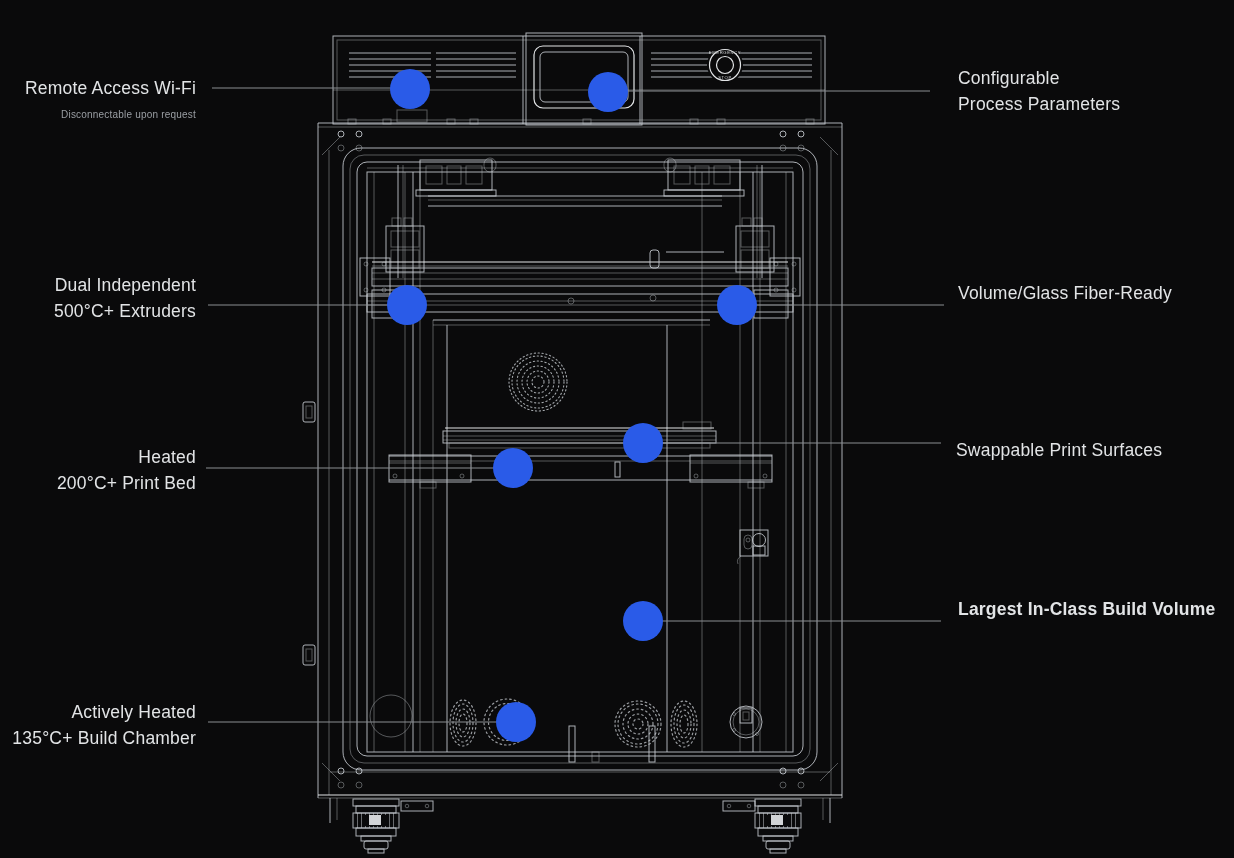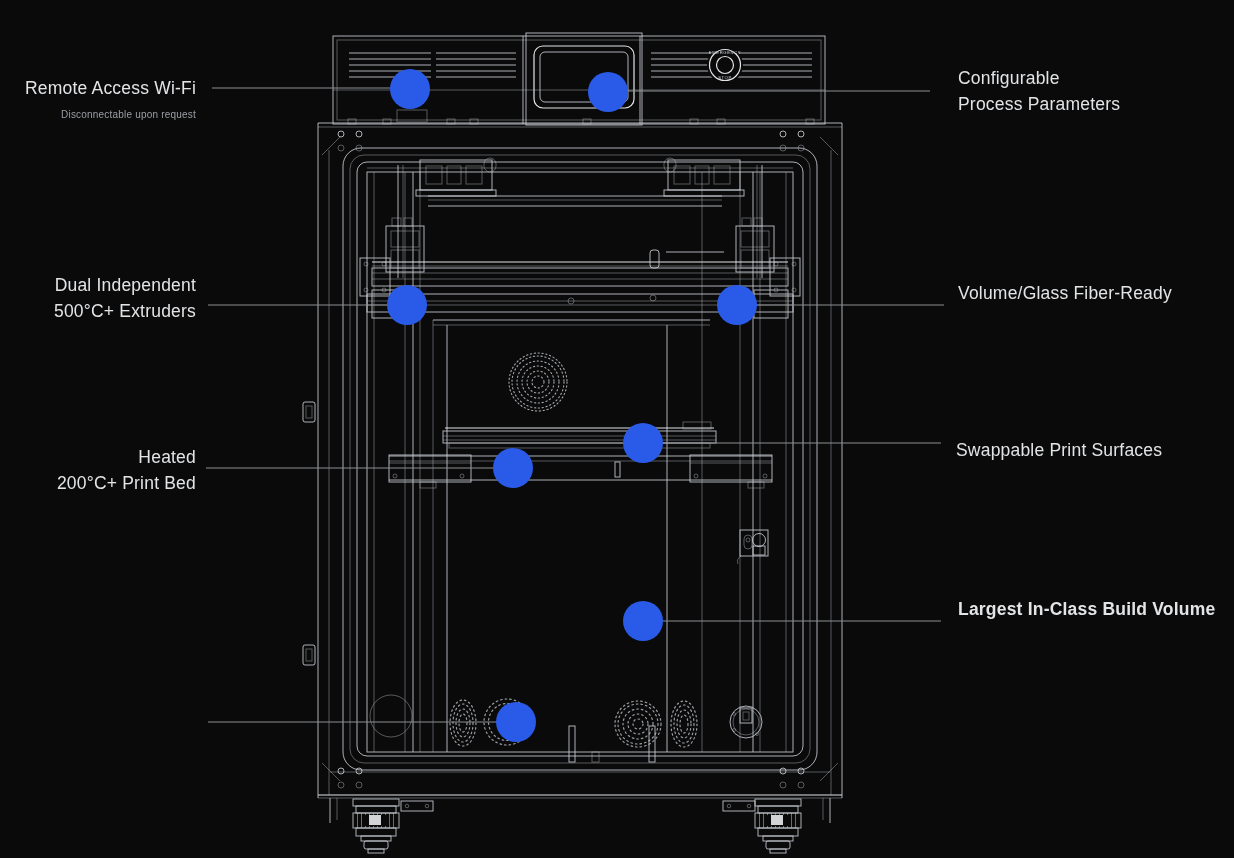--- a/index.html
+++ b/index.html
@@ -383,20 +383,24 @@
   <div class="callout left" style="top:272px;right:1038px;">
     <div class="c-line">Dual Independent</div>
     <div class="c-line">500°C+ Extruders</div>
   </div>
 
   <div class="callout left" style="top:444px;right:1038px;">
     <div class="c-line">Heated</div>
     <div class="c-line">200°C+ Print Bed</div>
   </div>
 
+  <div class="callout left" style="top:699px;right:1038px;">
+    <div class="c-line">Actively Heated</div>
+    <div class="c-line">135°C+ Build Chamber</div>
+  </div>
 
   <div class="callout right" style="top:65px;left:958px;">
     <div class="c-line">Configurable</div>
     <div class="c-line">Process Parameters</div>
   </div>
 
   <div class="callout right" style="top:280px;left:958px;">
     <div class="c-line">Volume/Glass Fiber-Ready</div>
   </div>
 

